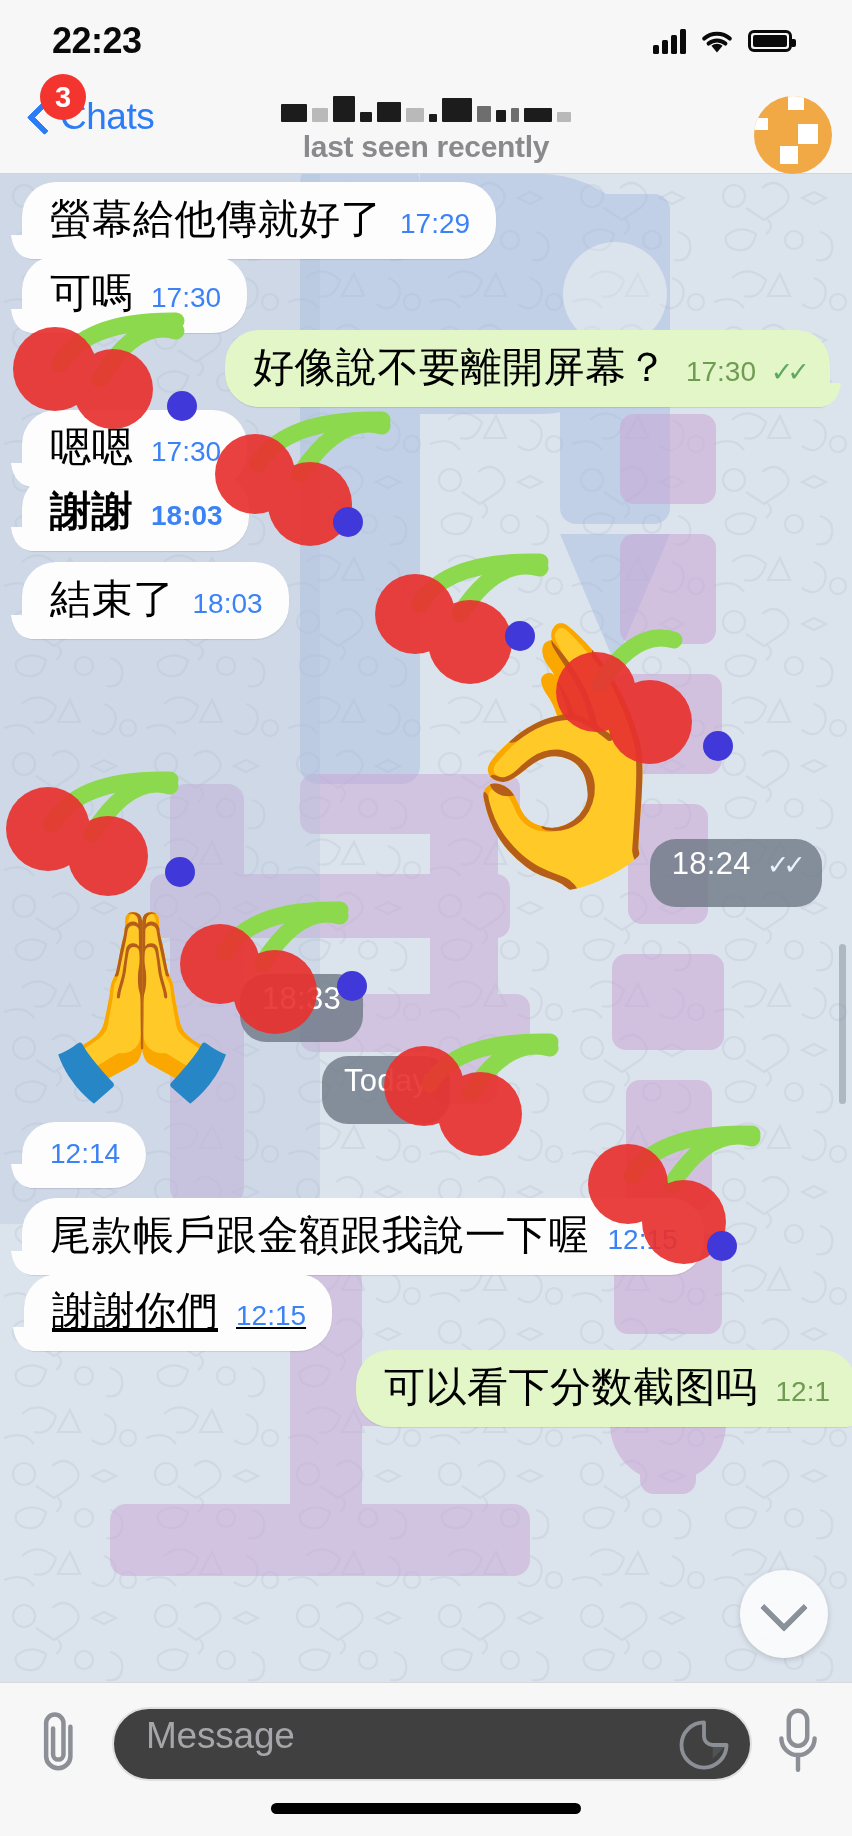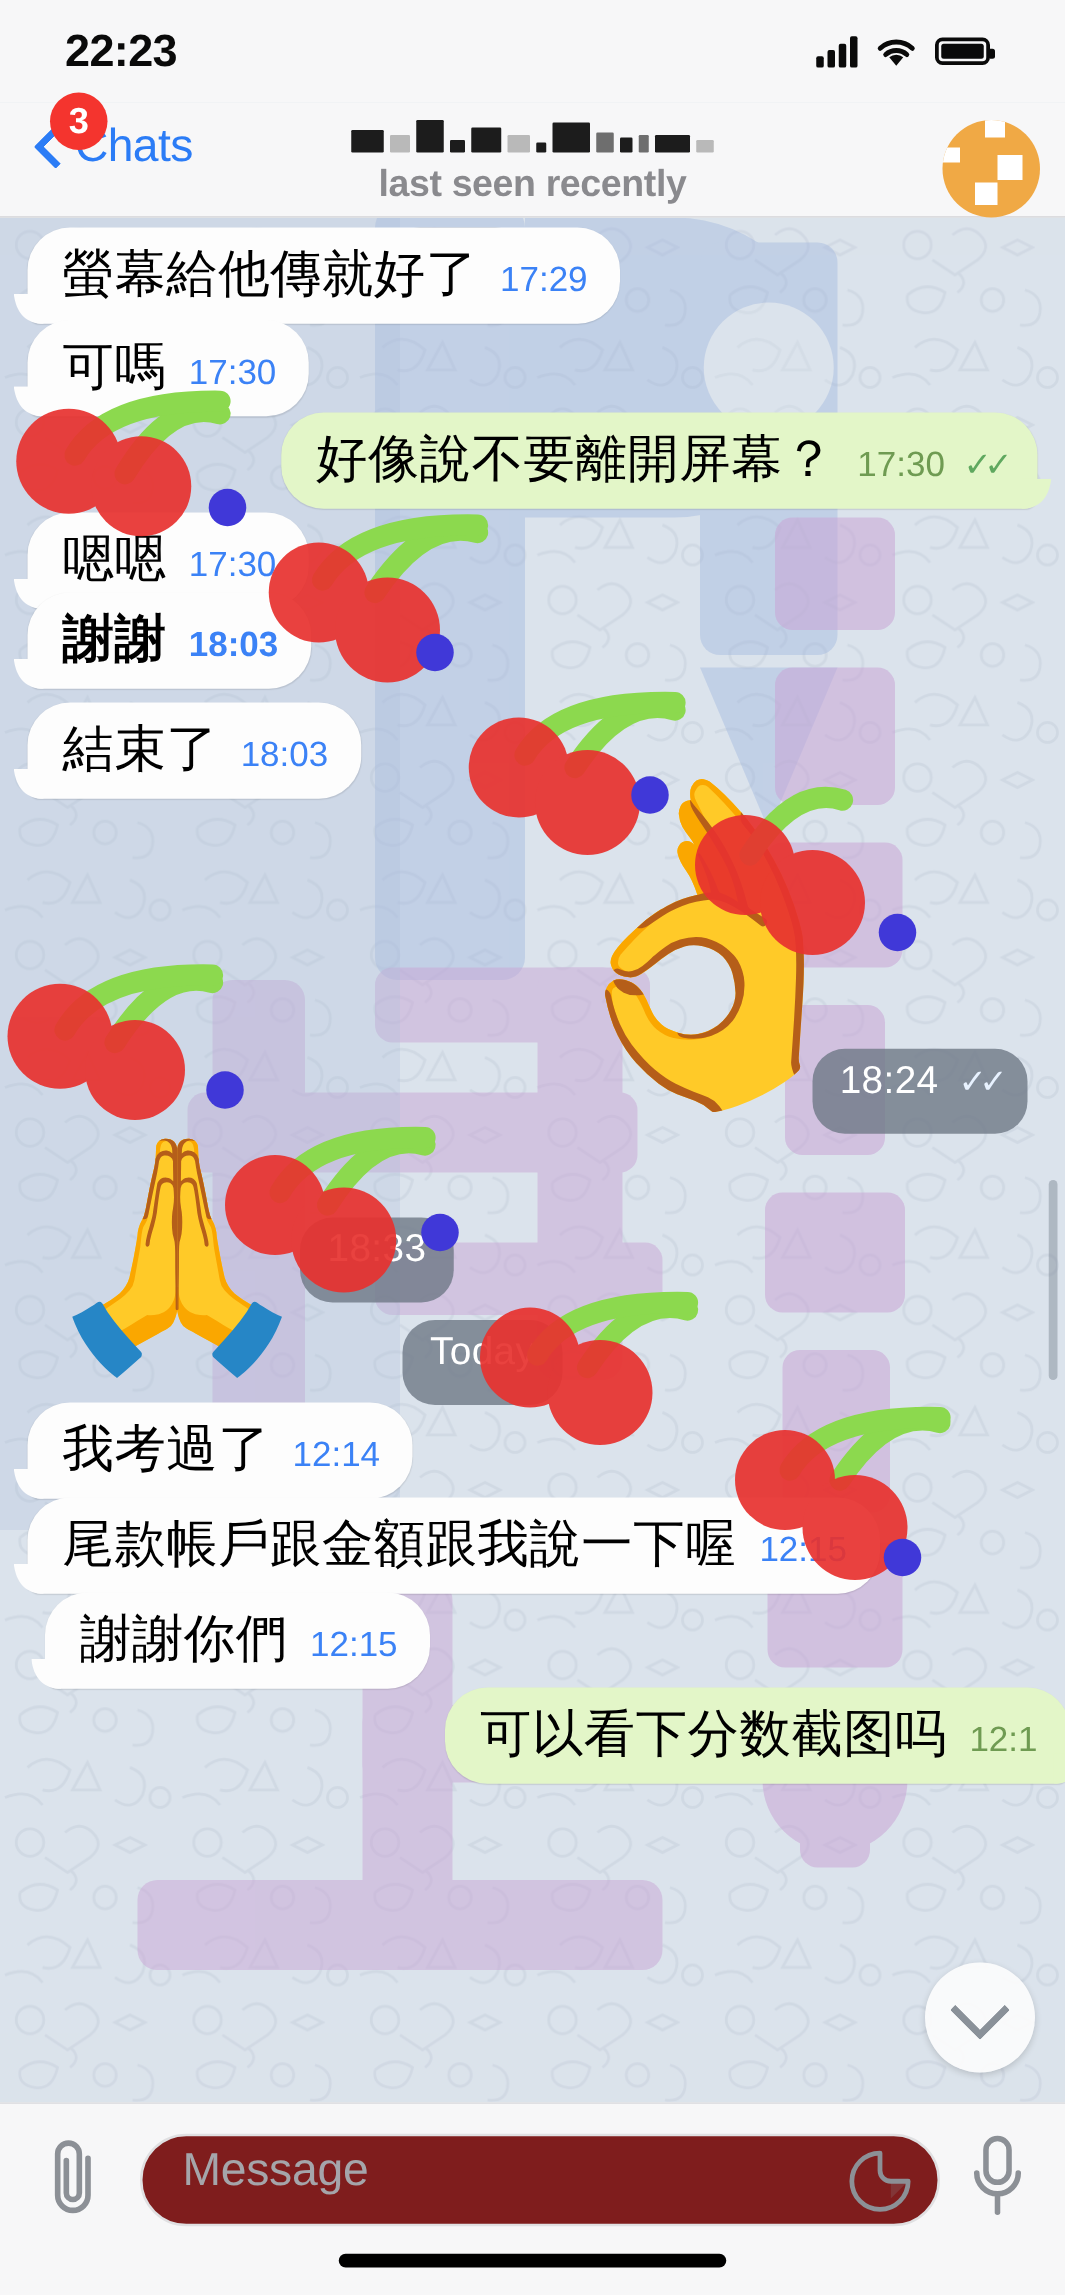--- a/index.html
+++ b/index.html
@@ -125,21 +125,21 @@
   }
 
   
   .inputbar {
     position: absolute; left: 0; bottom: 0; width: 852px; height: 154px;
     background: #f7f7f8; z-index: 40; border-top: 1px solid #d9d9dc;
     display: flex; align-items: flex-start; padding: 24px 30px 0 34px; gap: 0;
   }
   .field {
     flex: 1; height: 74px; border: 2px solid #e0e0e2; border-radius: 37px;
-    background: #7f1d1d; margin: 0 22px 0 26px; display: flex; align-items: center;
+    background: #404040; margin: 0 22px 0 26px; display: flex; align-items: center;
     padding: 0 72px 16px 32px; position: relative;
   }
   .field .ph { font-size: 37px; color: #a5a5aa; letter-spacing: -.2px; }
   .homebar {
     position: absolute; left: 50%; transform: translateX(-50%); bottom: 22px;
     width: 310px; height: 11px; border-radius: 6px; background: #000; z-index: 45;
   }
   svg.icn { display: block; }
 </style>
 </head>
@@ -315,33 +315,32 @@
       <div class="sticker" style="right:130px; top:455px; font-size:250px;">👌</div>
       <div class="chip dark" style="right:30px; top:665px;"><span>18:24</span> <span class="ticks" style="color:#e8f2ff">✓✓</span></div>
 
       <div class="sticker" style="left:30px; top:740px; font-size:180px;">🙏</div>
       <div class="chip dark" style="left:240px; top:800px;">18:33</div>
 
       <div class="chip dark" style="left:322px; top:882px;">Today</div>
 
       <div class="row" style="left:22px; top:948px;">
         <div class="bub in tail-in">
-          <span class="txt">我考過了</span>
           <span class="tm">12:14</span>
         </div>
       </div>
 
       <div class="row" style="left:22px; top:1024px;">
         <div class="bub in tail-in">
           <span class="txt">尾款帳戶跟金額跟我說一下喔</span>
           <span class="tm">12:15</span>
         </div>
       </div>
 
-      <div class="row" style="left:36px; top:1100px;">
+      <div class="row" style="left:24px; top:1100px;text-decoration:underline;">
         <div class="bub in tail-in">
           <span class="txt">謝謝你們</span>
           <span class="tm">12:15</span>
         </div>
       </div>
 
       <div class="row" style="right:-4px; top:1176px;">
         <div class="bub out tail-out">
           <span class="txt">可以看下分数截图吗</span>
           <span class="tm">12:1</span>

